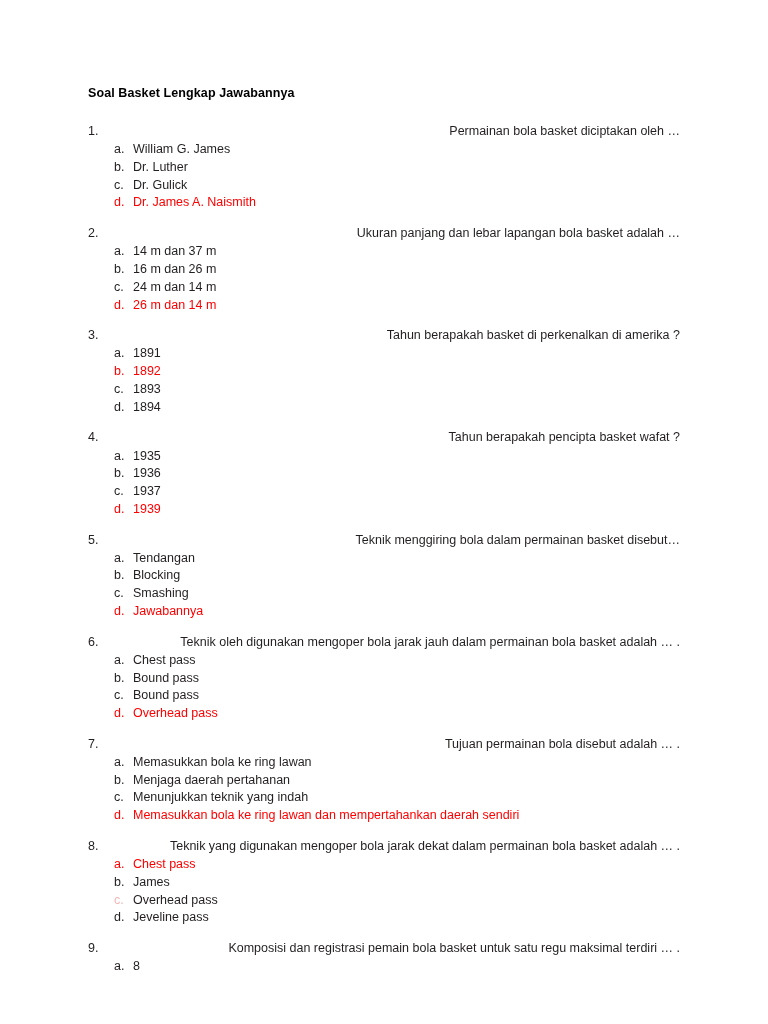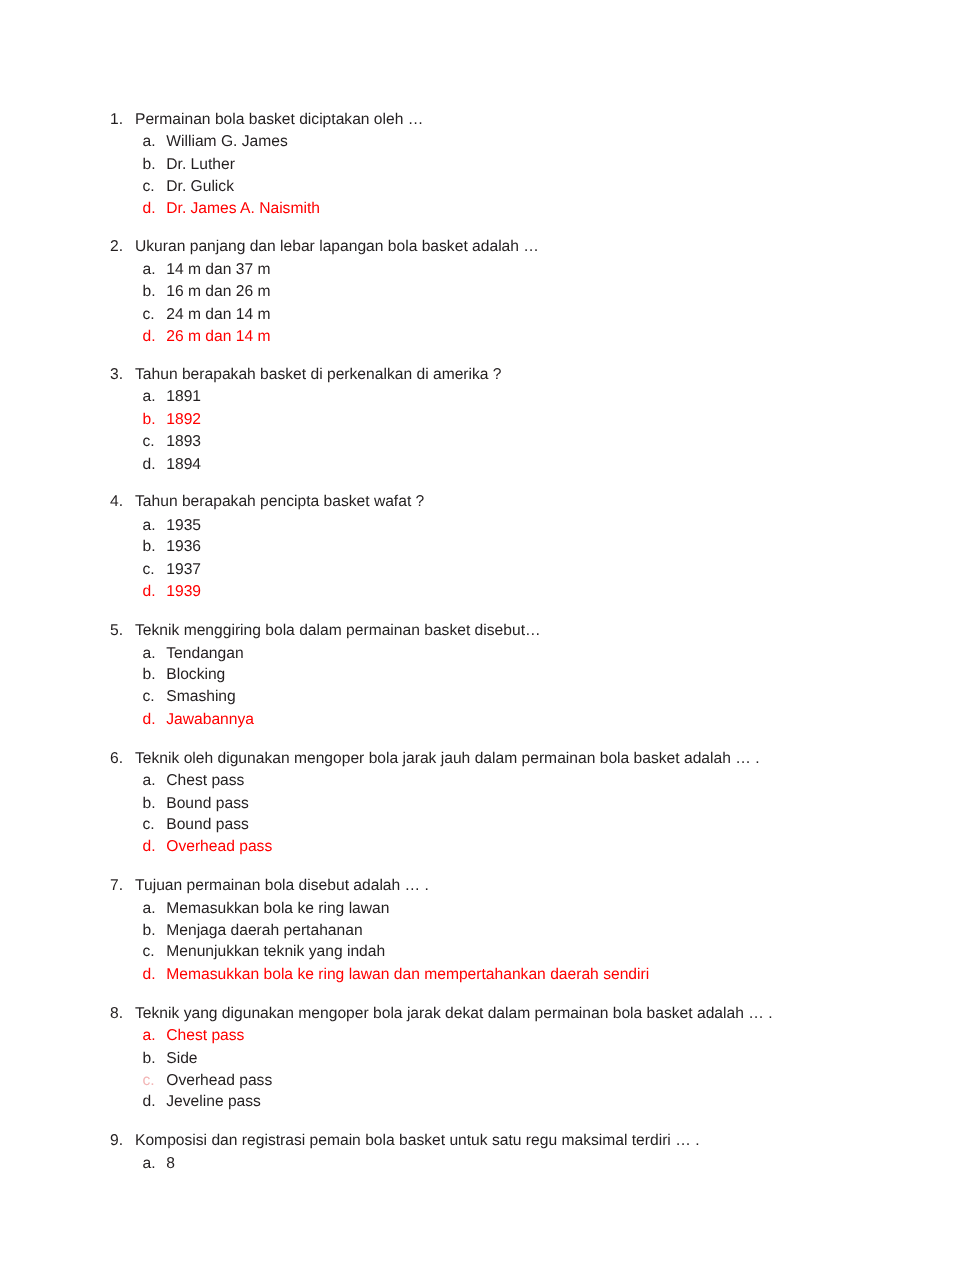--- a/index.html
+++ b/index.html
@@ -38,20 +38,21 @@
     line-height: 1.45;
     color: #231f20;
   }
   .q-num {
     width: 20px;
     flex: 0 0 20px;
     text-align: left;
   }
   .q-text {
     flex: 1 1 auto;
+    text-align: right;
   }
   .options {
     margin: 1px 0 0 0;
     padding: 0;
     list-style: none;
   }
   .opt-line {
     display: flex;
     align-items: flex-start;
     font-size: 12.5px;
@@ -74,20 +75,21 @@
     color: #f3b6b6;
   }
   .answer-faint .opt-text {
     color: #231f20;
   }
 </style>
 </head>
 <body>
 
 <div class="page">
+  <div class="doc-title">Soal Basket Lengkap Jawabannya</div>
   <div id="questions">
       <div class="question-block">
         <div class="q-line">
           <span class="q-num">1.</span>
           <span class="q-text">Permainan bola basket diciptakan oleh …</span>
         </div>
         <ul class="options">
           <li class="opt-line">
             <span class="opt-letter">a.</span>
             <span class="opt-text">William G. James</span>
@@ -255,21 +257,21 @@
           <span class="q-num">8.</span>
           <span class="q-text">Teknik yang digunakan mengoper bola jarak dekat dalam permainan bola basket adalah … .</span>
         </div>
         <ul class="options">
           <li class="opt-line answer">
             <span class="opt-letter">a.</span>
             <span class="opt-text">Chest pass</span>
           </li>
           <li class="opt-line">
             <span class="opt-letter">b.</span>
-            <span class="opt-text">Side</span>
+            <span class="opt-text">James</span>
           </li>
           <li class="opt-line answer-faint">
             <span class="opt-letter">c.</span>
             <span class="opt-text">Overhead pass</span>
           </li>
           <li class="opt-line">
             <span class="opt-letter">d.</span>
             <span class="opt-text">Jeveline pass</span>
           </li>
         </ul>

